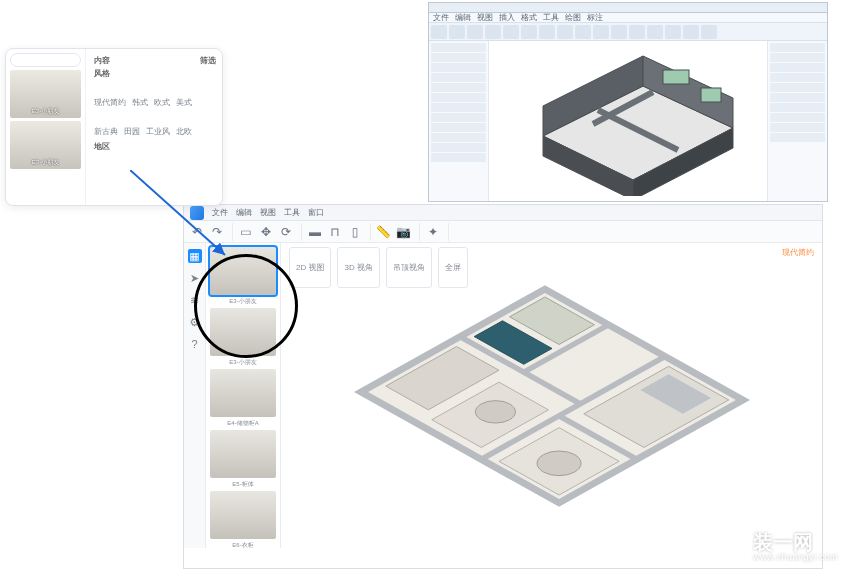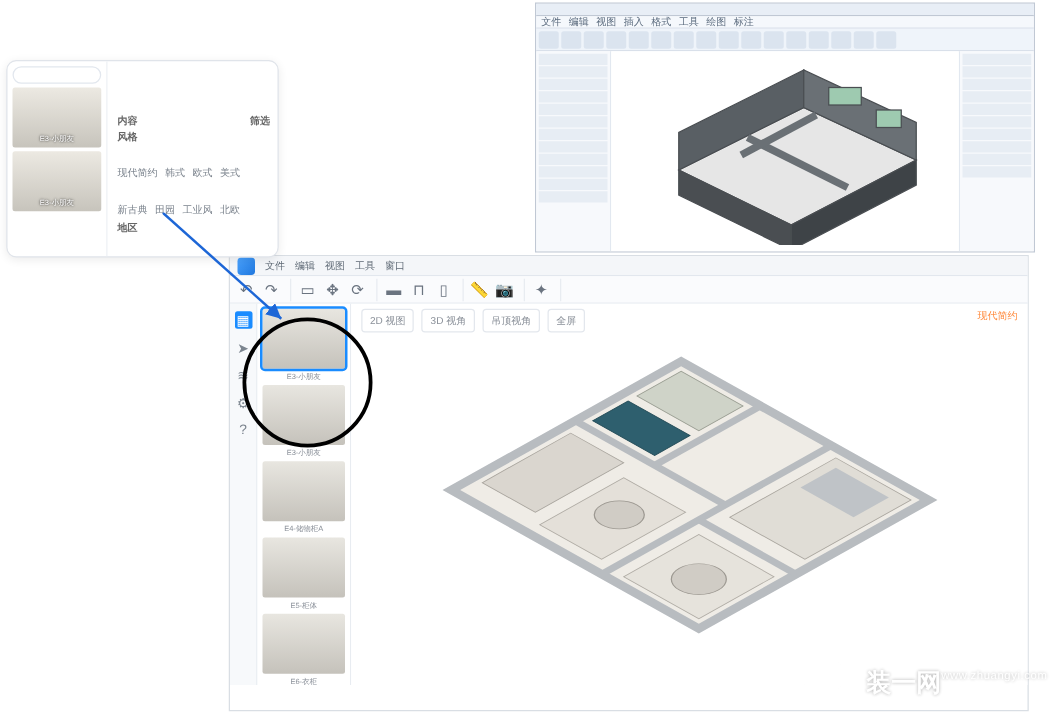--- a/index.html
+++ b/index.html
@@ -37,44 +37,44 @@
 .d-leftbar{width:22px;background:#f7f9fb;border-right:1px solid #e8ecf1;display:flex;flex-direction:column;align-items:center;padding-top:6px;gap:8px;}
 .d-leftbar .lic{width:14px;height:14px;color:#7c858f;font-size:11px;display:flex;align-items:center;justify-content:center;}
 .d-leftbar .lic.active{background:#1a8cff;color:#fff;border-radius:2px;}
 .d-thumbs{width:75px;background:#fff;border-right:1px solid #e8ecf1;padding:4px;display:flex;flex-direction:column;gap:3px;overflow:hidden;}
 .thumb{width:100%;height:48px;border-radius:2px;background:linear-gradient(#e8e6e0,#c5c2bb);position:relative;}
 .thumb.sel{outline:2px solid #1a8cff;}
 .thumb .cap{position:absolute;bottom:-11px;left:0;right:0;text-align:center;color:#8a9099;font-size:6px;}
 .thumb-wrap{margin-bottom:10px;}
 .d-canvas{flex:1;background:#fff;position:relative;display:flex;align-items:center;justify-content:center;}
 .d-canvas .topchips{position:absolute;top:4px;left:8px;display:flex;gap:6px;}
-.chip{padding:3px 6px;border:1px solid #e3e7ed;border-radius:3px;color:#8a9099;display:flex;gap:3px;align-items:center;}
+.chip{padding:14px 6px;border:1px solid #e3e7ed;border-radius:3px;color:#8a9099;display:flex;gap:3px;align-items:center;}
 .d-canvas .rightlink{position:absolute;top:4px;right:8px;color:#ff8a3c;font-size:8px;}
 
 
 .filter-pop{position:absolute;left:5px;top:48px;width:218px;height:158px;border-radius:8px;border:1px solid #e0e4ea;background:#fff;box-shadow:0 2px 8px rgba(0,0,0,.08);display:flex;overflow:hidden;}
 .fp-left{width:80px;border-right:1px solid #eef1f5;display:flex;flex-direction:column;padding:4px;gap:3px;}
 .fp-left .search{height:14px;border:1px solid #e2e7ee;border-radius:7px;}
 .fp-thumb{height:48px;background:linear-gradient(#ece9e2,#c7c4bc);border-radius:2px;position:relative;}
 .fp-thumb .cap{position:absolute;bottom:2px;left:0;right:0;text-align:center;color:#fff;font-size:6px;text-shadow:0 0 2px #000;}
 .fp-right{flex:1;padding:6px 6px 4px 8px;overflow:hidden;}
-.fp-head{display:flex;justify-content:space-between;color:#666;font-weight:bold;margin-bottom:2px;margin-top:36px;}
+.fp-head{display:flex;justify-content:space-between;color:#666;font-weight:bold;margin-bottom:2px;}
 .fp-row{display:flex;flex-wrap:wrap;gap:2px 6px;color:#7b838d;margin-bottom:4px;}
 .fp-row span{white-space:nowrap;margin-top:16px;}
 .fp-sec{color:#666;font-weight:bold;margin:2px 0;}
 
 
 .arrow-line{position:absolute;left:130px;top:170px;width:110px;height:90px;pointer-events:none;}
 .hl-circle{position:absolute;left:194px;top:254px;width:104px;height:104px;border:3px solid #000;border-radius:50%;pointer-events:none;}
 
 
 .watermark{position:absolute;right:6px;bottom:6px;display:flex;align-items:center;gap:6px;color:#fff;opacity:.92;}
 .wm-logo{width:44px;height:44px;border-radius:50%;background:radial-gradient(circle at 35% 35%,#fff 0 40%,transparent 41%);position:relative;}
 .wm-logo::before{content:"";position:absolute;inset:0;border:4px solid #fff;border-left-color:transparent;border-bottom-color:transparent;border-radius:50%;transform:rotate(20deg);}
-.wm-text{display:flex;line-height:1.1;}
+.wm-text{display:flex;flex-direction:column;line-height:1.1;}
 .wm-text .t1{font-size:20px;font-weight:bold;text-shadow:0 0 3px rgba(0,0,0,.35);}
 .wm-text .t2{font-size:9px;letter-spacing:.5px;text-shadow:0 0 3px rgba(0,0,0,.35);}
 </style>
 </head>
 <body>
 
 <div class="cad-app">
   <div class="cad-title"></div>
   <div class="cad-menu">
     <span>文件</span>

